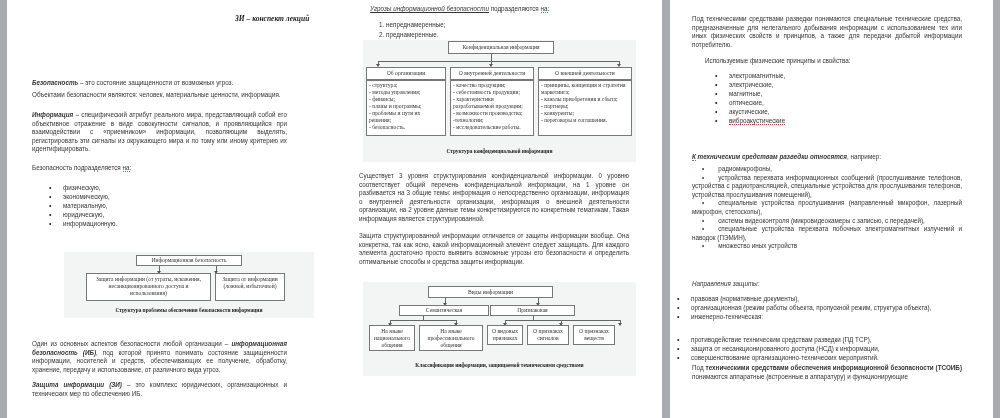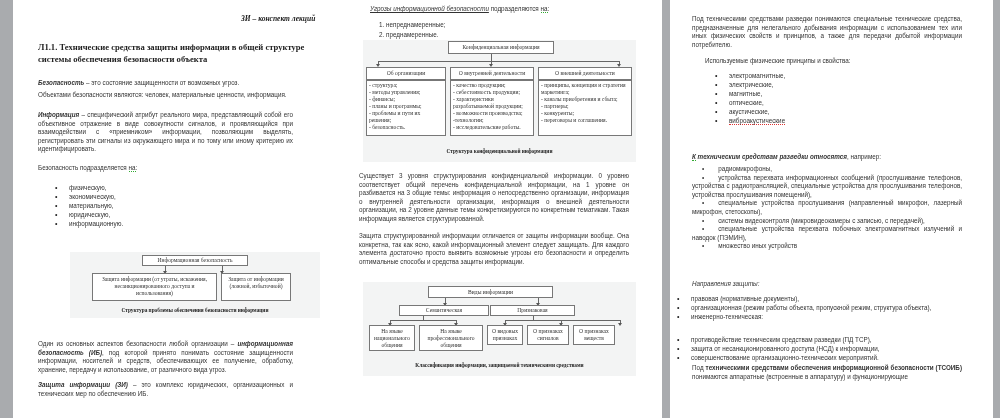--- a/index.html
+++ b/index.html
@@ -1,19 +1,19 @@
 <!DOCTYPE html>
 <html><head>
 <meta charset="utf-8">
 <style>
   * { box-sizing: border-box; margin: 0; padding: 0; }
   html, body { width: 1000px; height: 418px; overflow: hidden; background: #a9abae; }
   body { position: relative; font-family: "Liberation Sans", sans-serif; color: #222; }
   .page { position: absolute; top: 0; height: 418px; background: #fff; overflow: hidden; }
-  #p1 { left: 13px; width: 376px; }
+  #p1 { left: 7px; width: 376px; }
   #p2 { left: 337px; width: 325px; }
   #p3 { left: 670px; width: 323px; }
   .abs { position: absolute; }
   .t { font-size: 6.3px; line-height: 8.6px; color: #333; text-align: justify; }
   .hdr { font-family: "Liberation Serif", serif; font-style: italic; font-weight: bold; font-size: 7.5px; color: #222; }
   .title { font-family: "Liberation Serif", serif; font-weight: bold; font-size: 8.6px; line-height: 12px; color: #222; }
   .bi { font-weight: bold; font-style: italic; }
   .i { font-style: italic; }
   .b { font-weight: bold; }
   ul.bl { list-style: none; }
@@ -28,21 +28,20 @@
   .cap { position: absolute; font-family: "Liberation Serif", serif; font-weight: bold; font-size: 5.3px; color: #222; text-align: center; }
   .spell-green { border-bottom: 1px dotted #3a3; }
   .spell-red { border-bottom: 1px dotted #d33; }
   .arrow::after { content: ""; position: absolute; left: -2px; bottom: -2px; border-left: 2.5px solid transparent; border-right: 2.5px solid transparent; border-top: 3px solid #555; }
 </style>
 </head>
 <body>
 
 <div class="page" id="p1">
   <div class="abs hdr" style="left:228px;top:14px;">ЗИ – конспект лекций</div>
-  <div class="abs title" style="left:25px;top:41px;width:270px;">Л1.1. Технические средства защиты информации в общей структуре системы обеспечения безопасности объекта</div>
 
   <div class="abs t" style="left:25px;top:79px;width:255px;">
     <span class="bi">Безопасность</span><span> – это состояние защищенности от возможных угроз.</span>
   </div>
   <div class="abs t" style="left:25px;top:91px;width:255px;">Объектами безопасности являются: человек, материальные ценности, информация.</div>
   <div class="abs t" style="left:25px;top:111px;width:255px;">
     <span class="bi">Информация</span><span> – специфический атрибут реального мира, представляющий собой его объективное отражение в виде совокупности сигналов, и проявляющийся при взаимодействии с «приемником» информации, позволяющим выделять, регистрировать эти сигналы из окружающего мира и по тому или иному критерию их идентифицировать.</span>
   </div>
   <div class="abs t" style="left:25px;top:164px;width:255px;">
     <span>Безопасность подразделяется </span><span class="spell-green">на</span><span>:</span>

